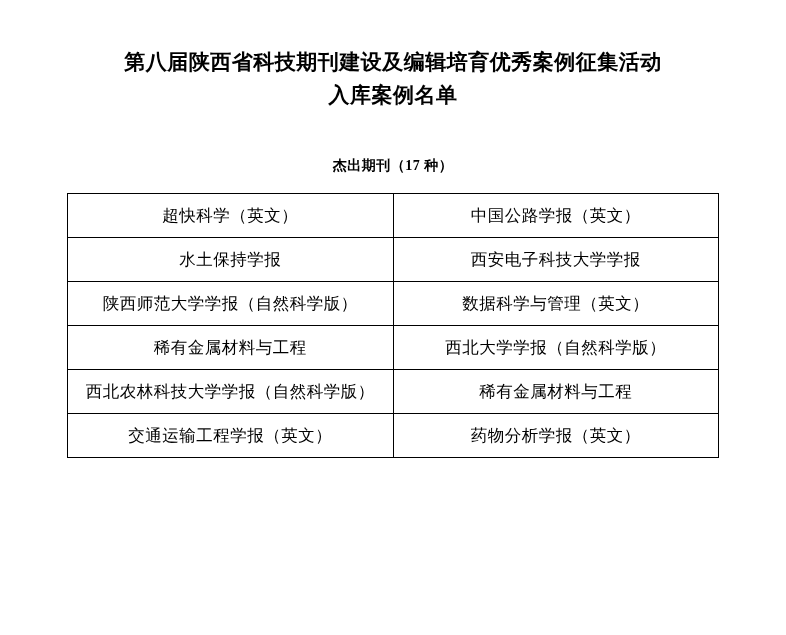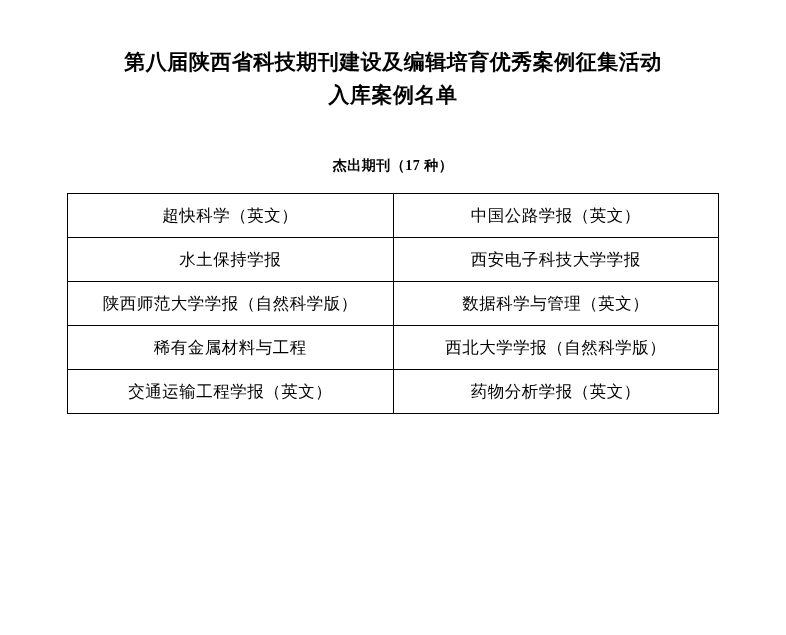--- a/index.html
+++ b/index.html
@@ -82,20 +82,24 @@
         </tr>
         <tr>
           <td>陕西师范大学学报（自然科学版）</td>
           <td>数据科学与管理（英文）</td>
         </tr>
         <tr>
           <td>稀有金属材料与工程</td>
           <td>西北大学学报（自然科学版）</td>
         </tr>
         <tr>
+          <td>西北农林科技大学学报（自然科学版）</td>
+          <td>稀有金属材料与工程</td>
+        </tr>
+        <tr>
           <td>交通运输工程学报（英文）</td>
           <td>药物分析学报（英文）</td>
         </tr>
       </tbody>
     </table>
   </div>
 
 </div>
 
 </body></html>

